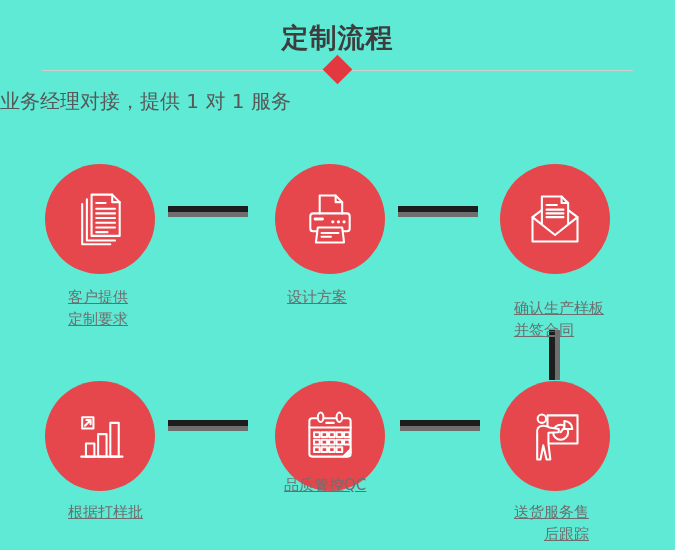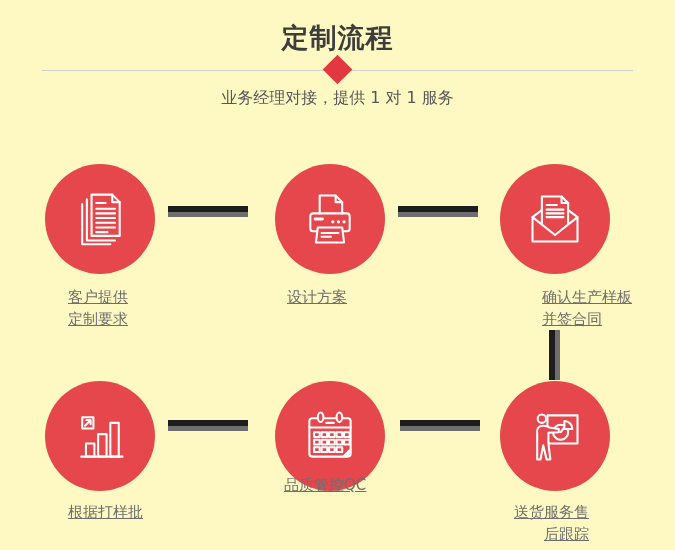--- a/index.html
+++ b/index.html
@@ -3,48 +3,48 @@
 <meta charset="utf-8">
 <style>
   :root{
     --red:#e5474c;
     --diamond:#e23840;
     --bar-dark:#1d1d1d;
     --bar-gray:#6e6e6e;
   }
   html,body{margin:0;padding:0;background:#fff;}
   body{font-family:"DejaVu Sans","Liberation Sans",sans-serif;}
-  .canvas{position:relative;width:675px;height:550px;background:#fef9c3;overflow:hidden;}
+  .canvas{position:relative;width:675px;height:550px;background:#5eead4;overflow:hidden;}
 
   .title{position:absolute;top:20px;left:0;width:100%;text-align:center;
          font-size:27px;font-weight:bold;color:#3d3d3d;letter-spacing:1px;}
   .divider{position:absolute;top:70px;left:42px;width:591px;height:1px;background:#cfcfcf;}
   .diamond{position:absolute;top:59px;left:327px;width:21px;height:21px;
            background:var(--diamond);transform:rotate(45deg);}
-  .subtitle{position:absolute;top:88px;left:0;width:100%;text-align:center;
-            font-size:16px;color:#575757;}
+  .subtitle{position:absolute;top:88px;left:0;width:100%;
+            font-size:20px;color:#575757;}
 
   .circle{position:absolute;width:110px;height:110px;border-radius:50%;
           background:var(--red);display:flex;align-items:center;justify-content:center;}
   .circle svg{width:60px;height:60px;display:block;}
 
   .step-label{position:absolute;font-size:15px;line-height:22px;color:#6e6e6e;text-decoration:underline;}
 
   .hbar{position:absolute;width:80px;height:11px;}
   .hbar .dark{height:6px;background:var(--bar-dark);}
   .hbar .gray{height:5px;background:var(--bar-gray);}
   .vbar{position:absolute;width:11px;height:50px;display:flex;}
   .vbar .dark{width:6px;background:var(--bar-dark);}
   .vbar .gray{width:5px;background:var(--bar-gray);}
 
   
   .c1{left:45px;top:164px;} .c2{left:275px;top:164px;} .c3{left:500px;top:164px;}
   .c4{left:45px;top:381px;} .c5{left:275px;top:381px;} .c6{left:500px;top:381px;}
   
-  .l1{left:68px;top:286px;}  .l2{left:287px;top:286px;} .l3{left:514px;top:286px;margin-left:28px;}
+  .l1{left:68px;top:286px;}  .l2{left:287px;top:286px;} .l3{left:514px;top:297px;}
   .l4{left:68px;top:501px;}  .l5{left:284px;top:474px;} .l6{left:514px;top:501px;text-align:right;}
   
   .h12{left:168px;top:206px;} .h23{left:398px;top:206px;}
   .h45{left:168px;top:420px;} .h56{left:400px;top:420px;}
   .v36{left:549px;top:330px;}
 
   .ic{fill:none;stroke:#fff;stroke-width:2.2;stroke-linecap:round;stroke-linejoin:round;}
   .ic-fill{fill:var(--red);stroke:#fff;stroke-width:2.2;stroke-linejoin:round;}
   .ic-dot{fill:#fff;stroke:none;}
 </style>

